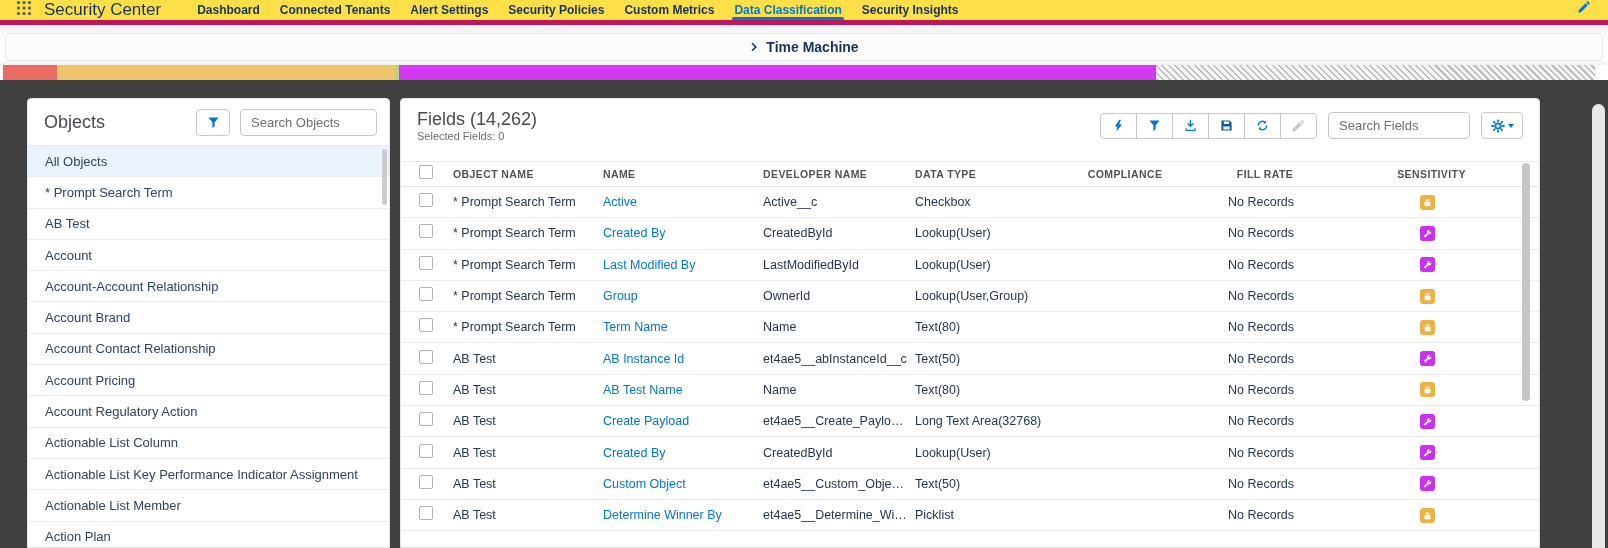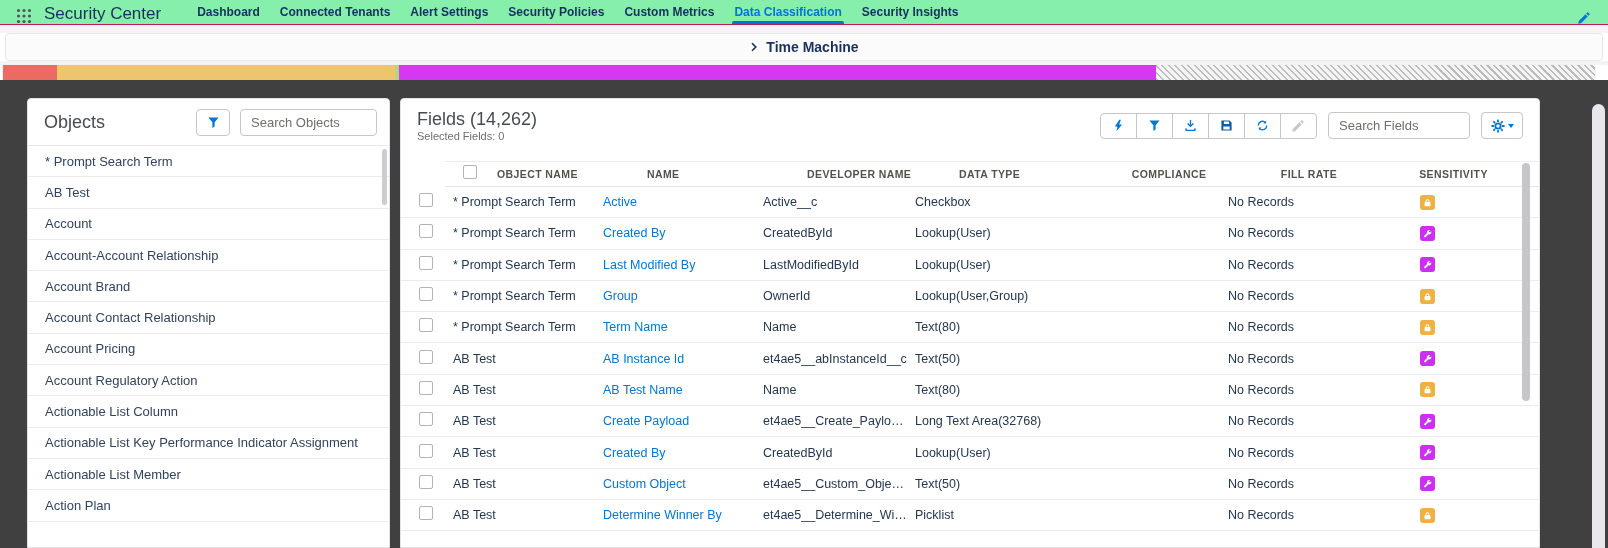--- a/index.html
+++ b/index.html
@@ -1,21 +1,21 @@
 <!DOCTYPE html>
 <html><head>
 <meta charset="utf-8">
 <style>
   * { box-sizing: border-box; margin: 0; padding: 0; }
   html,body { width:1608px; height:548px; overflow:hidden; background:#fff;
     font-family:"Liberation Sans", sans-serif; }
 
   
-  .nav { height:25px; background:#86efac; display:flex; align-items:flex-end;
-    padding-left:16px; border-bottom:1px solid #be185d; position:relative; }
+  .nav { height:25px; background:#fde047; display:flex; align-items:flex-start;
+    padding-left:16px; border-bottom:5px solid #be185d; position:relative; }
   .waffle { width:16px; height:16px; display:flex; align-items:center; cursor:pointer; }
   .app-title { font-size:17px; color:#16325c; margin-left:12px; margin-right:26px; white-space:nowrap; }
   .tab-bar { display:flex; height:100%; }
   .tab { padding:0 10px; font-size:12px; font-weight:700; color:#16325c; display:flex;
     align-items:center; height:100%; position:relative; cursor:pointer; white-space:nowrap; }
   .tab.active { color:#0176d3; }
   .tab.active::after { content:""; position:absolute; left:8px; right:8px; bottom:0;
     height:3px; background:#0176d3; border-radius:2px 2px 0 0; }
   .nav-edit { margin-left:auto; margin-right:17px; cursor:pointer; display:flex; }
 
@@ -70,21 +70,21 @@
   .tbtn.disabled { cursor:default; }
   .fields-search { width:142px; }
   .gear-btn { width:42px; height:27px; background:#fff; border:1px solid #c9c7c5; border-radius:4px;
     display:flex; align-items:center; justify-content:center; gap:3px; cursor:pointer; }
   .caret { width:0; height:0; border-left:3.5px solid transparent; border-right:3.5px solid transparent;
     border-top:4px solid #0176d3; }
 
   
   .trow { display:grid; grid-template-columns:38px 150px 160px 152px 145px 130px 150px 1fr;
     align-items:center; padding:0 16px 0 14px; }
-  .thead { height:26px; border-top:1px solid #ececee; border-bottom:1px solid #e4e4e7;margin-left:44px; }
+  .thead { height:26px; border-top:1px solid #ececee; border-bottom:1px solid #e4e4e7; }
   .th { font-size:10.5px; font-weight:700; color:#54524f; letter-spacing:.4px; white-space:nowrap; }
   .tbody .trow { height:31.3px; border-bottom:1px solid #ebebee; }
   .td { font-size:12.5px; color:#253750; white-space:nowrap; overflow:hidden; text-overflow:ellipsis; padding-right:8px; }
   .c-center { text-align:center; }
   .link { color:#0176d3; cursor:pointer; }
   .cbwrap { padding-left:4px; }
   .cb { width:14px; height:14px; border:1px solid #b5b3b0; border-radius:2px; background:#fff;
     display:inline-block; cursor:pointer; }
   .sens-cell { display:flex; justify-content:center; }
   .sens-badge { width:15px; height:15px; border-radius:3px; display:flex; align-items:center; justify-content:center; }
@@ -155,20 +155,21 @@
     <div class="obj-header">
       <span class="panel-title">Objects</span>
       <span class="filter-btn">
         <svg width="13" height="13" viewBox="0 0 14 14">
             <path fill="#0176d3" d="M1.5 1.5h11L8.2 6.7v4.5L5.8 13V6.7z"></path>
           </svg>
       </span>
       <input class="search-input obj-search" placeholder="Search Objects" style="">
     </div>
     <div class="obj-list">
+        <div class="obj-item selected">All Objects</div>
         <div class="obj-item">* Prompt Search Term</div>
         <div class="obj-item">AB Test</div>
         <div class="obj-item">Account</div>
         <div class="obj-item">Account-Account Relationship</div>
         <div class="obj-item">Account Brand</div>
         <div class="obj-item">Account Contact Relationship</div>
         <div class="obj-item">Account Pricing</div>
         <div class="obj-item">Account Regulatory Action</div>
         <div class="obj-item">Actionable List Column</div>
         <div class="obj-item">Actionable List Key Performance Indicator Assignment</div>

